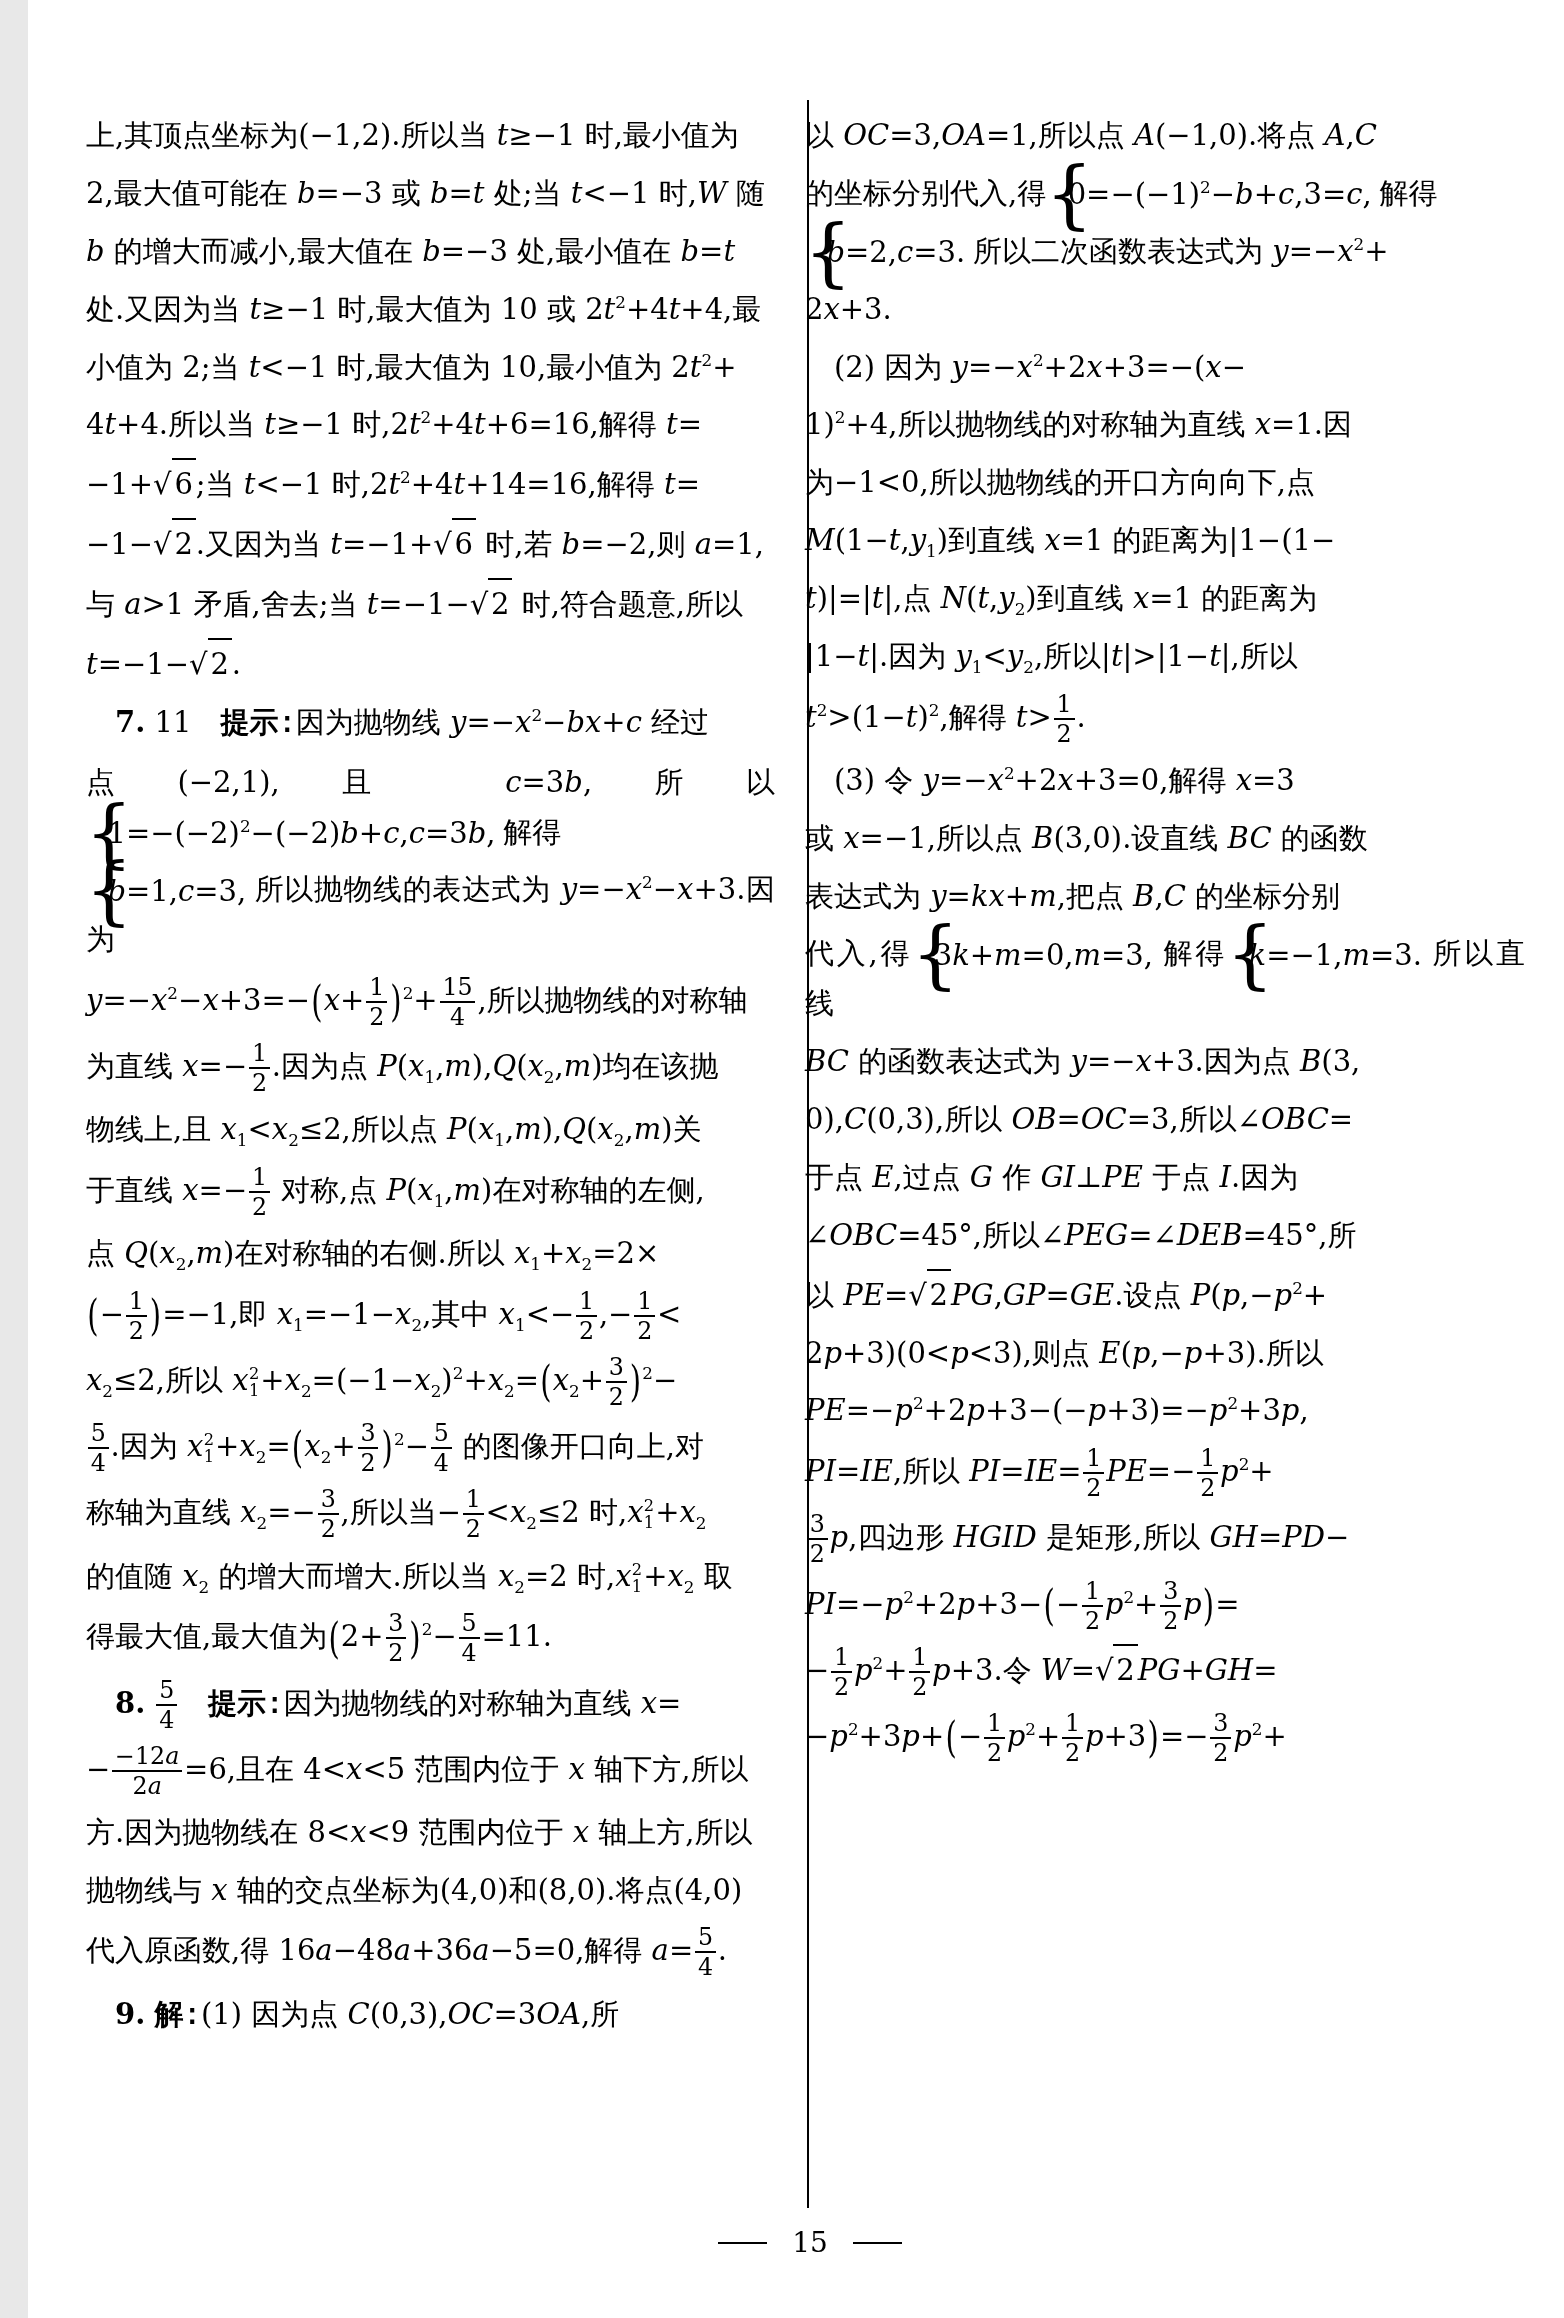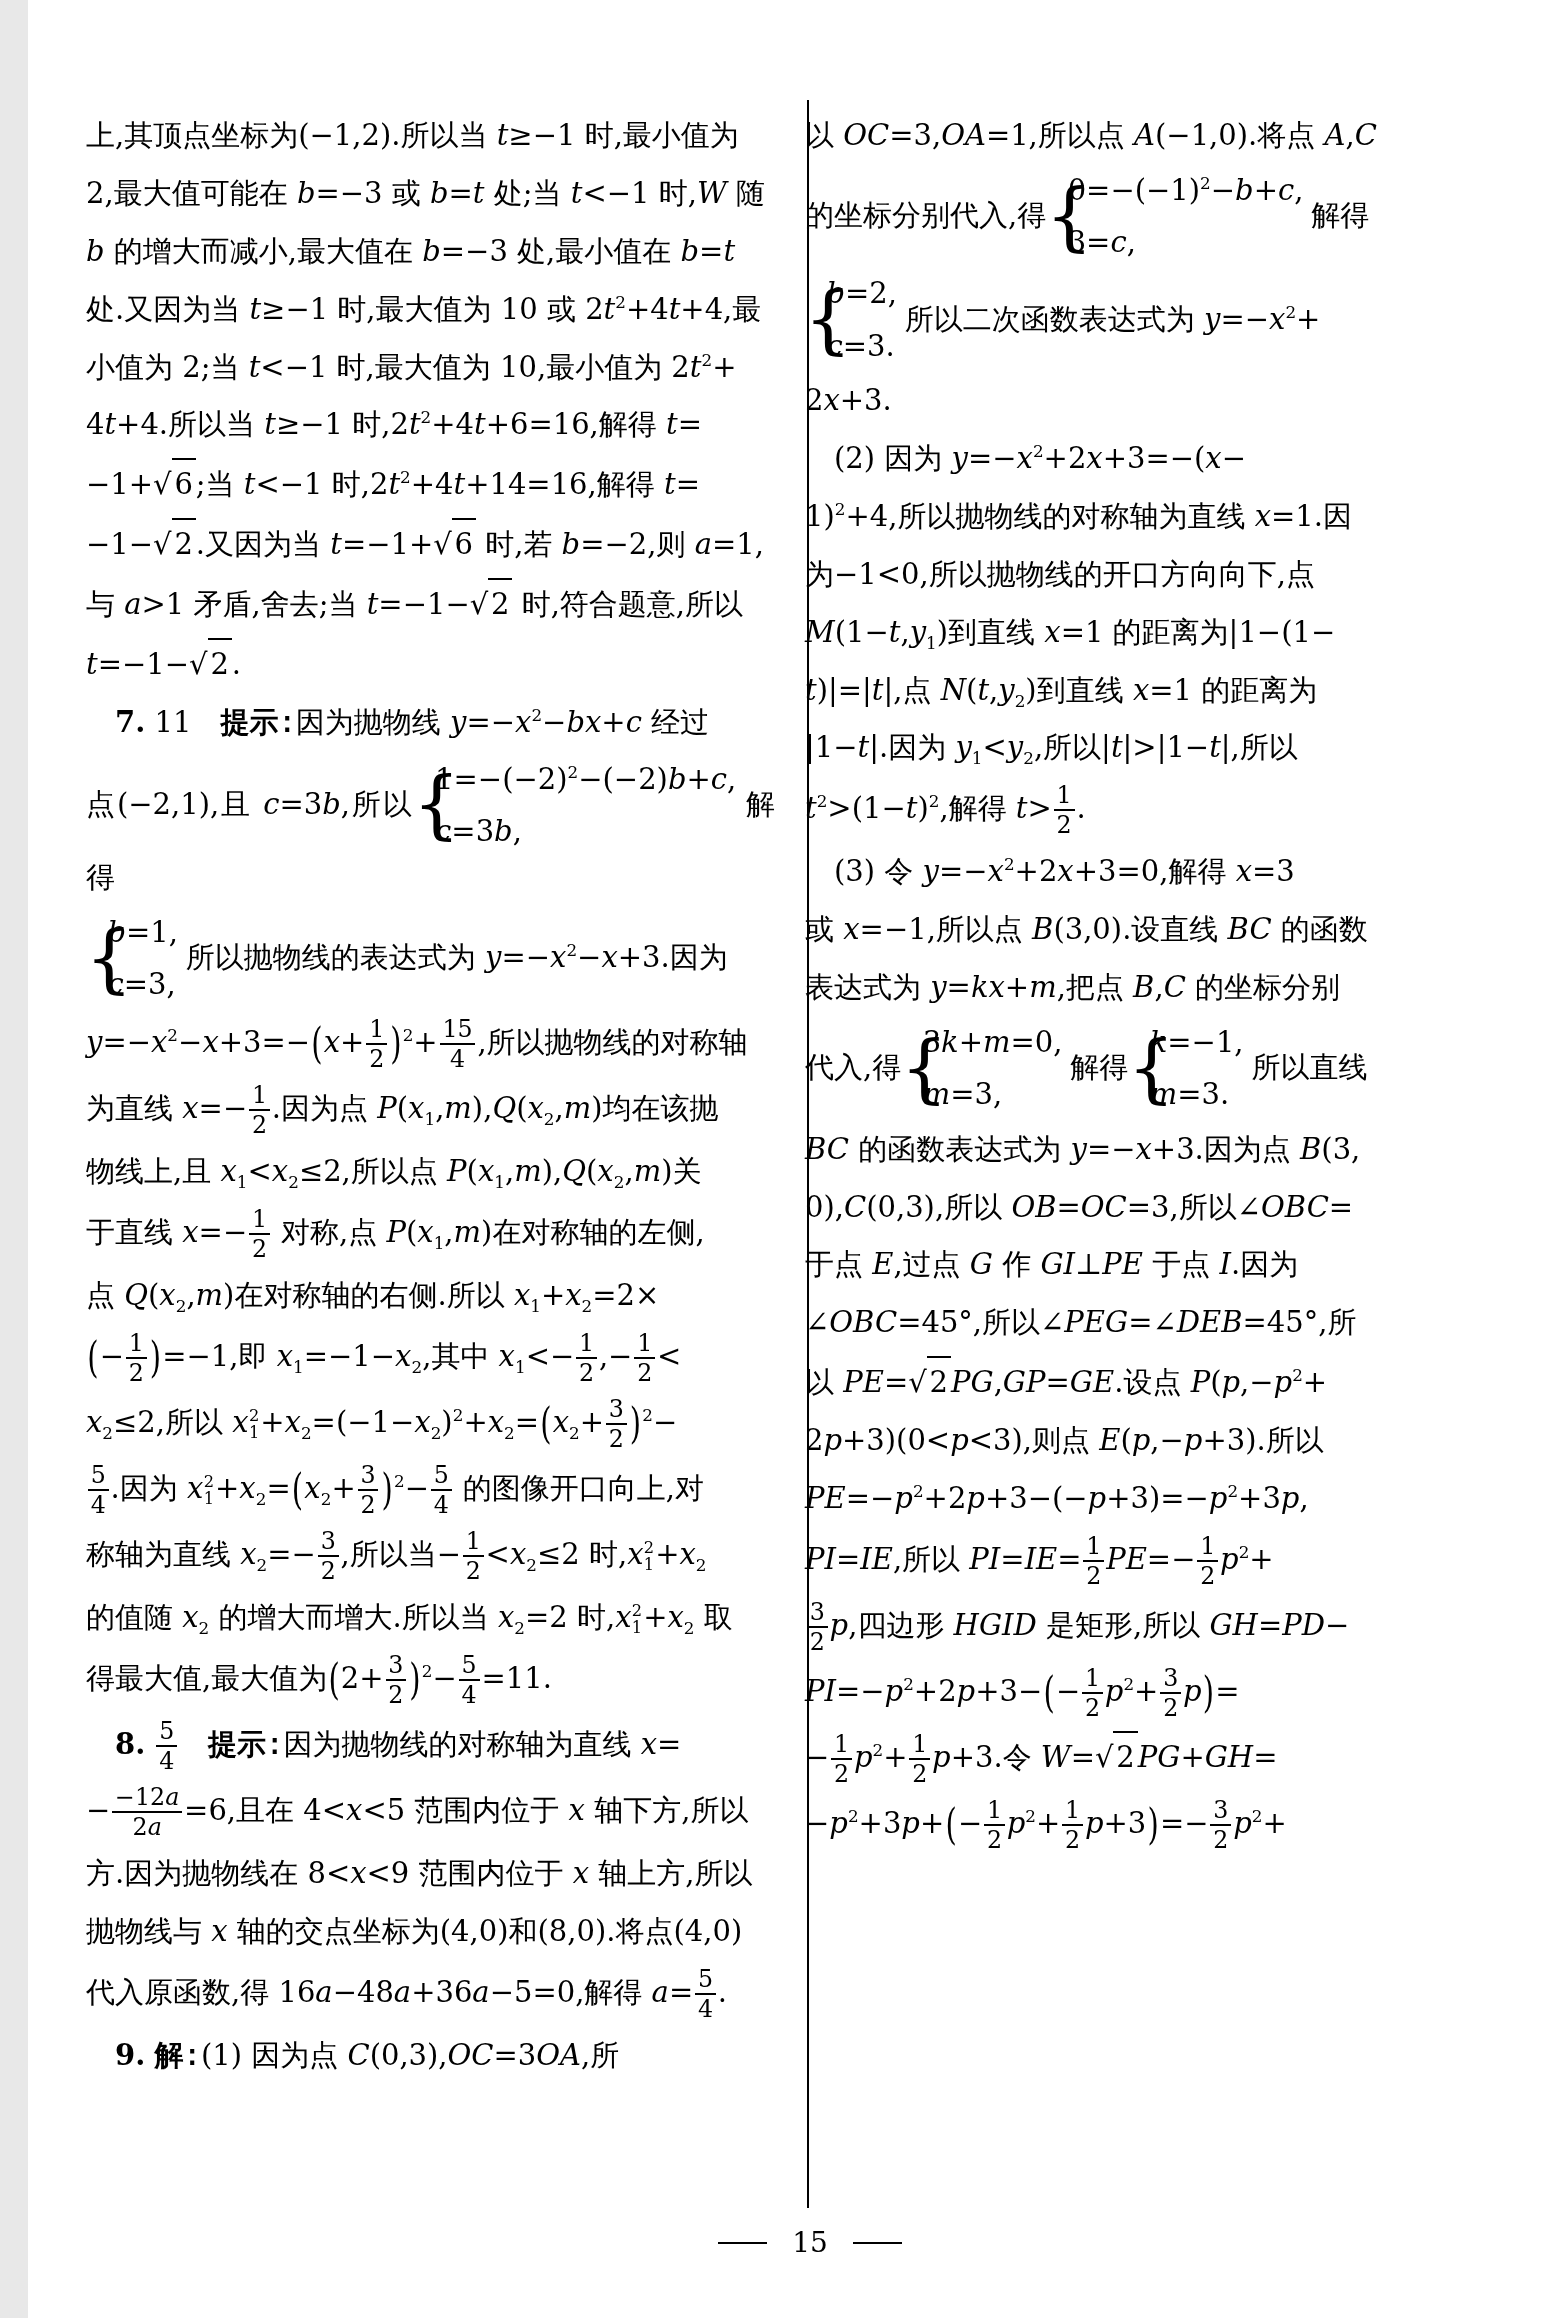--- a/index.html
+++ b/index.html
@@ -40,21 +40,21 @@
   .f>span{display:block;padding:0 0.12em;}
   .f>span:first-child{border-bottom:2px solid #000;}
   
   .ss{
     display:inline-flex;flex-direction:column;align-items:flex-start;
     font-size:0.56em;line-height:1.05;vertical-align:middle;margin:0 0.06em 0 0.02em;
   }
   .ss>span{display:block;}
   
   .cs{
-    display:inline-flex;flex-direction:column;align-items:flex-start;
+    display:inline-flex;flex-direction:row;align-items:flex-start;
     vertical-align:middle;position:relative;
     padding:0.1em 0.15em 0.1em 0.62em;margin:0 0.12em;
     row-gap:0.5em;line-height:1.3;text-align:left;
   }
   .cs::before{
     content:'{';position:absolute;left:-0.06em;top:50%;
     transform:translateY(-50%);font-size:2.6em;font-weight:400;line-height:1;
   }
   
   .bp{display:inline-block;vertical-align:middle;transform:scaleY(1.5);margin:0 0.04em;}

